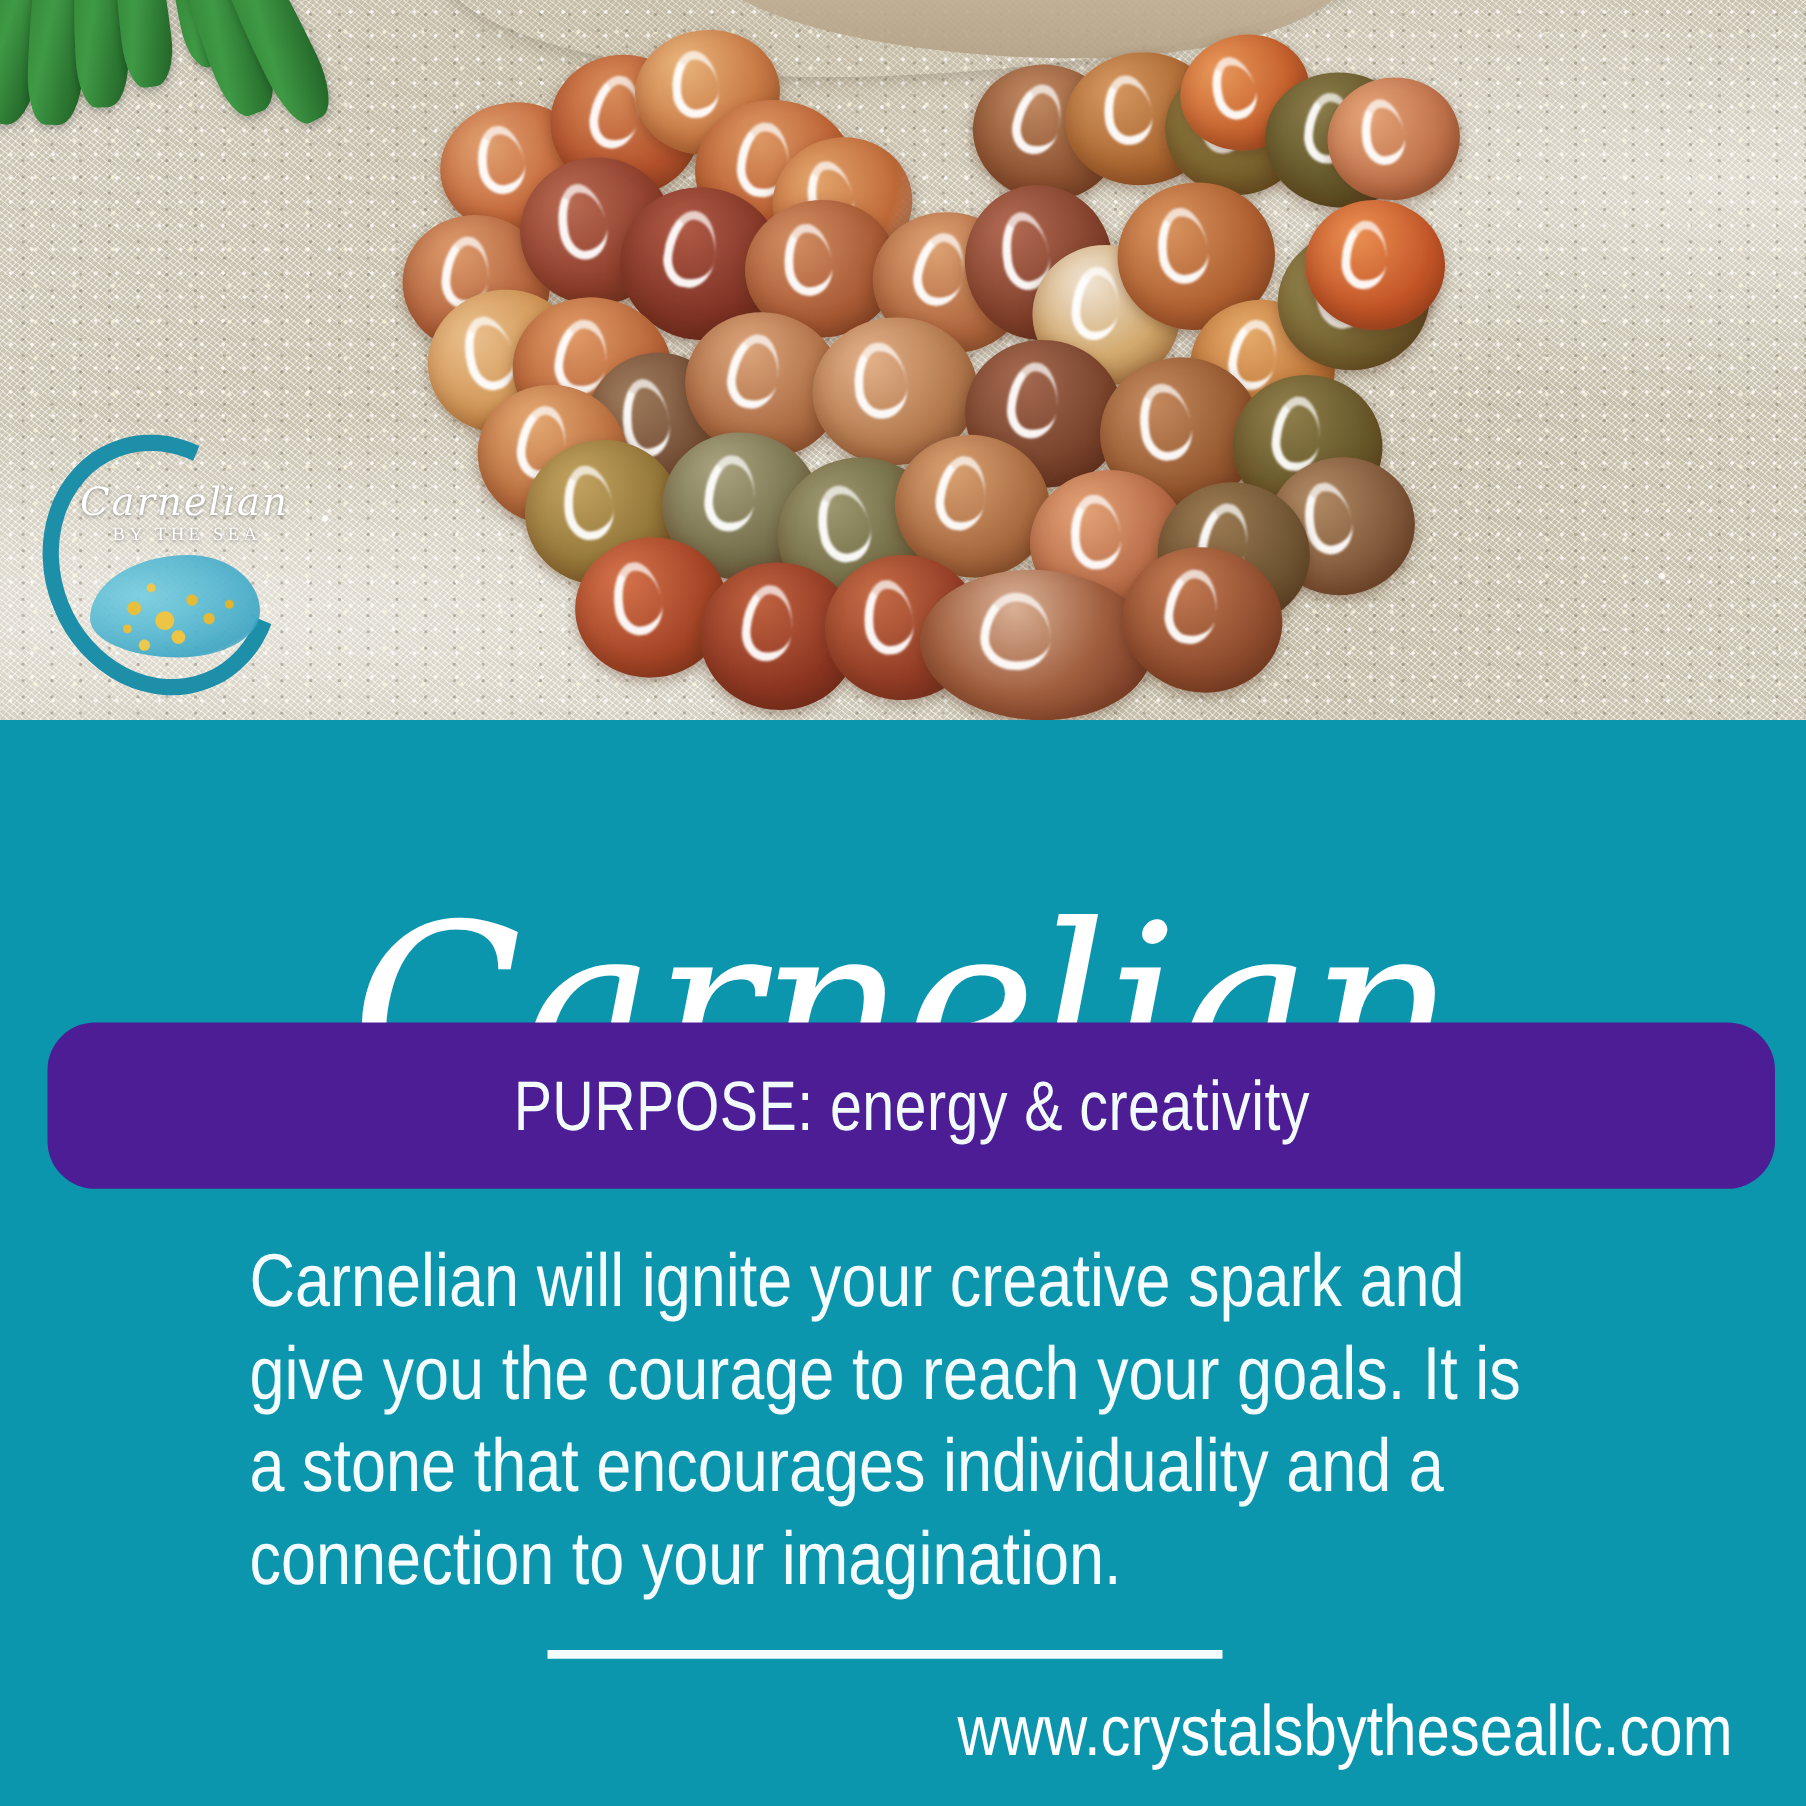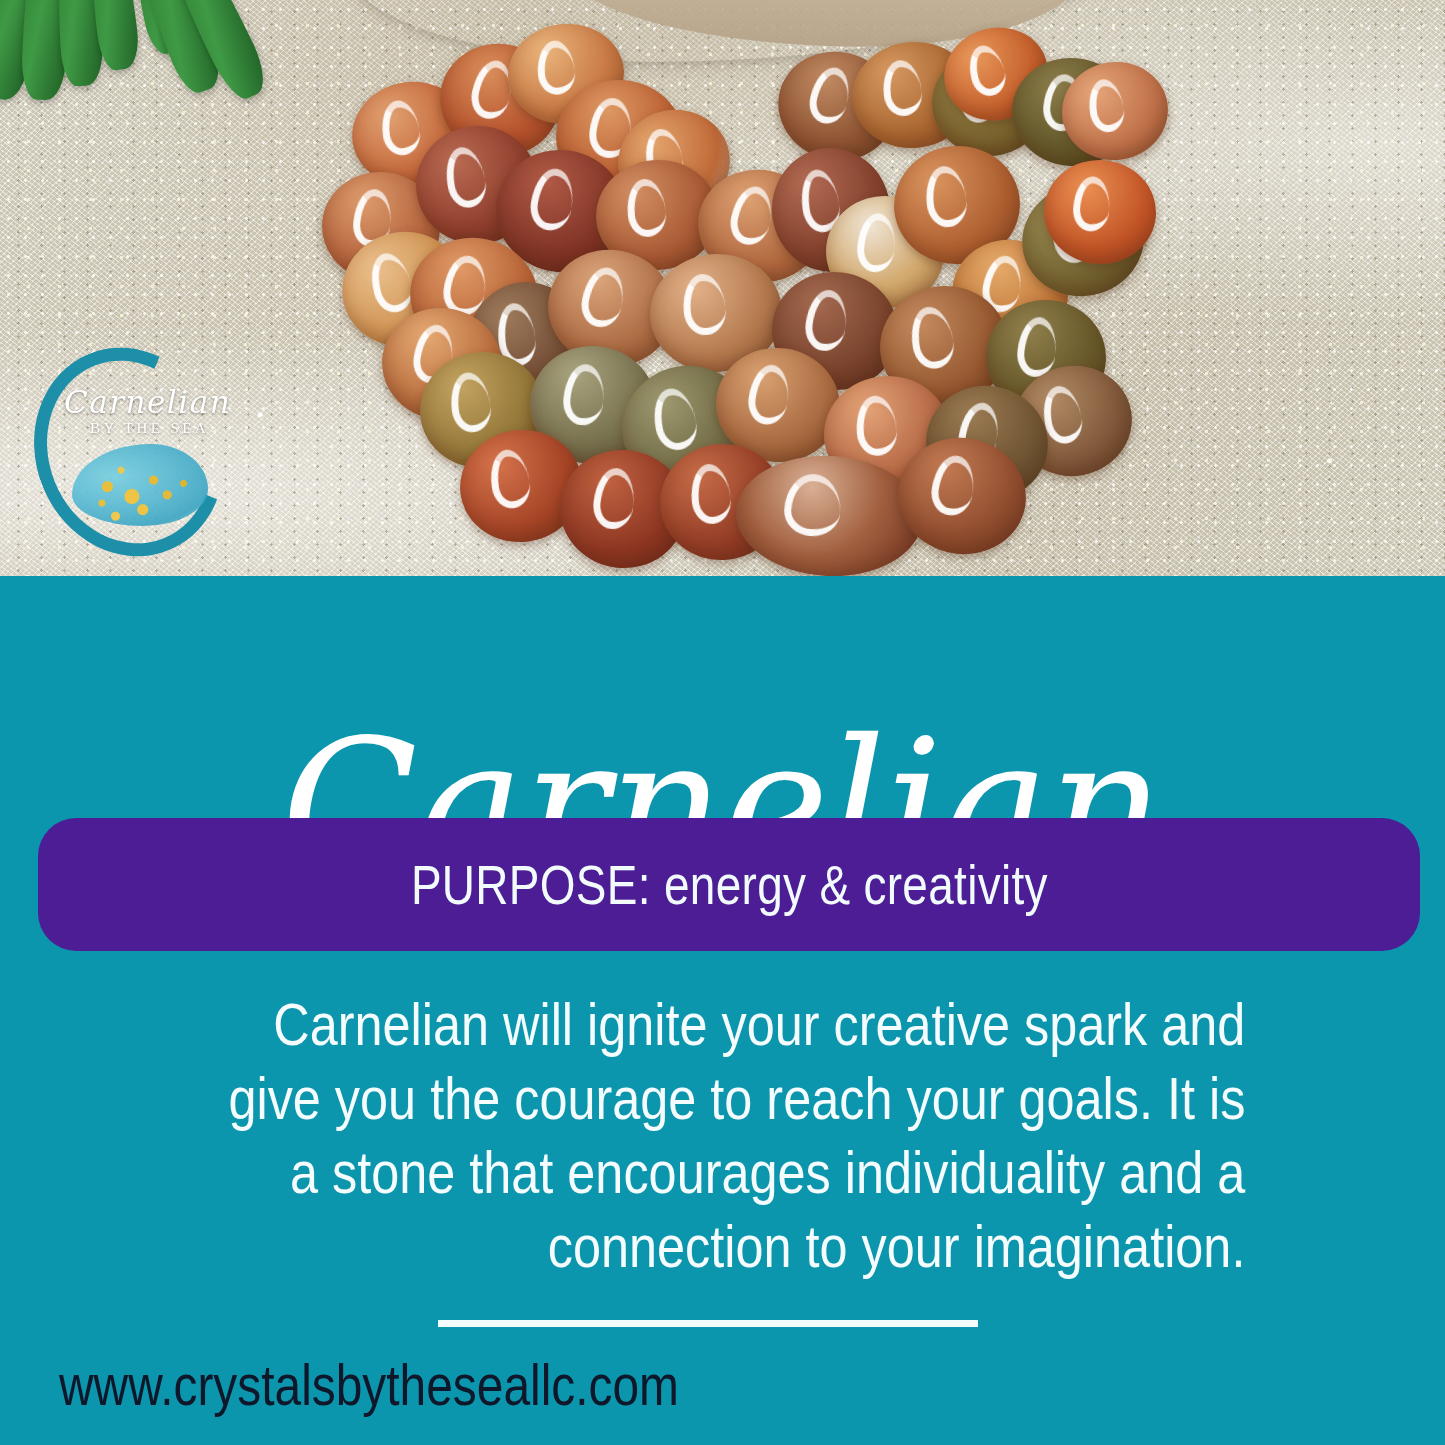--- a/index.html
+++ b/index.html
@@ -210,43 +210,43 @@
     font-size:56px;
     color:#f2fbfc;
     letter-spacing:.4px;
     transform:scaleX(.82);
     white-space:nowrap;
   }
   #body-copy{
     position:absolute;
     left:100px; top:988px;
     width:1245px;
-    text-align:right;
+    text-align:left;
     font-family:"Liberation Sans", sans-serif;
     font-weight:300;
     font-size:60px;
     line-height:74px;
     color:#f4fcfd;
   }
   #body-copy .ln{ display:block; transform:scaleX(.84); }
   #divider{
     position:absolute;
     left:438px; top:1320px;
     width:540px; height:7px;
     background:#f4fcfd;
   }
   #site-url{
     position:absolute;
     left:0; top:1352px;
     width:1445px;
-    text-align:left;
+    text-align:right;
     font-family:"Liberation Sans", sans-serif;
     font-weight:300;
     font-size:57px;
-    color:#0f172a;
+    color:#ffffff;
   }
   #site-url span{ display:inline-block; transform:scaleX(.84); }
 </style>
 </head>
 <body>
 
 <div id="card">
 
   <div id="photo">
     <div class="tulle"></div>

